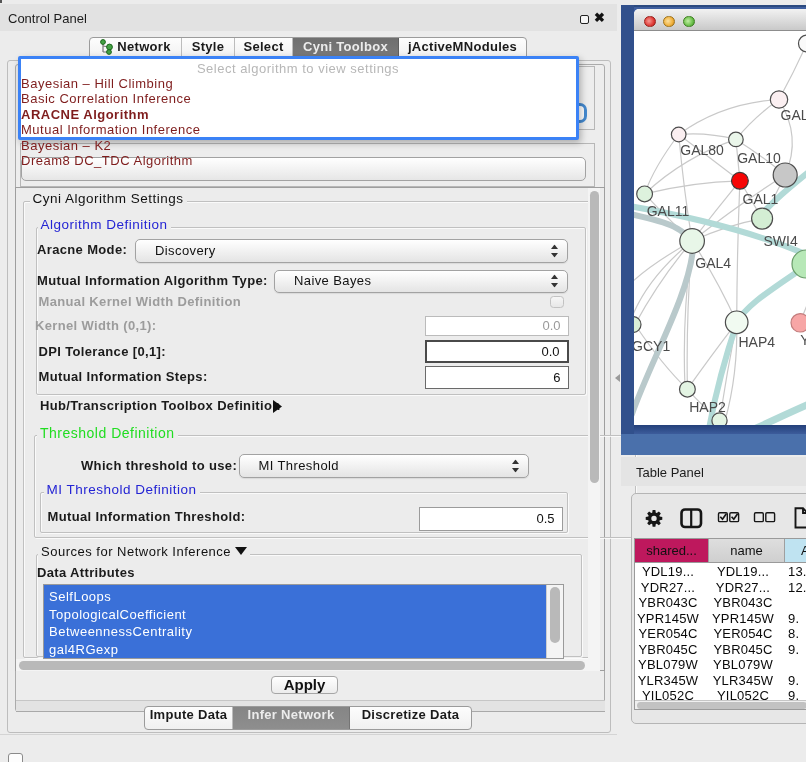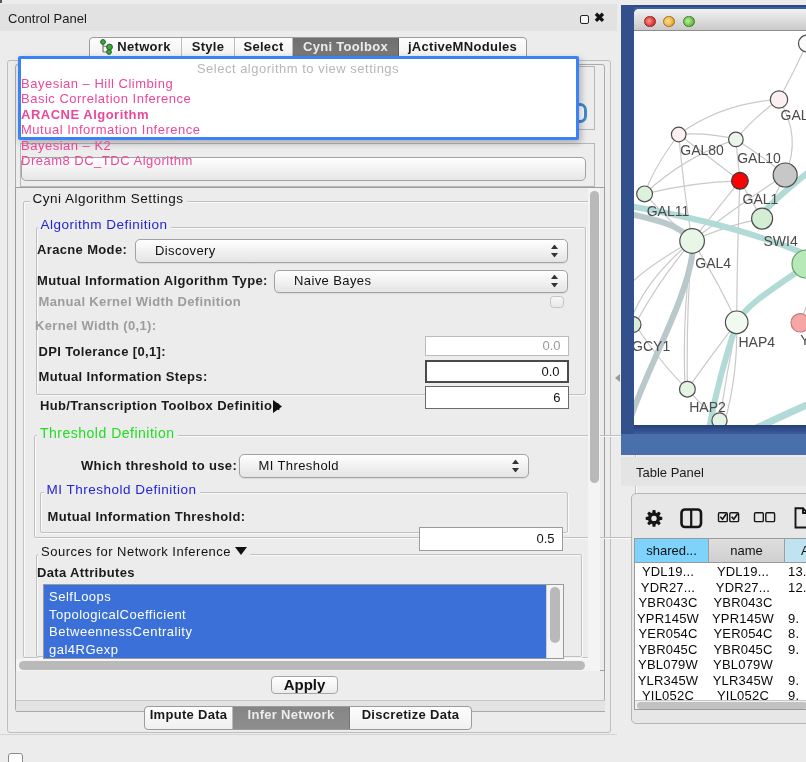--- a/index.html
+++ b/index.html
@@ -31,37 +31,37 @@
 .gtitle { position:absolute; top:-11px; background:#ececec; padding:0 3px; font-size:13.5px; letter-spacing:0.5px; color:#111; white-space:nowrap; }
 .blue { color:#2424d4; }
 .green { color:#21dd21; }
 .lbl { position:absolute; font-size:13px; letter-spacing:0.35px; font-weight:bold; color:#1b1b1b; white-space:nowrap; }
 .lbl.dis { color:#9c9c9c; }
 
 .combo { position:absolute; border:1px solid #a2a2a2; border-radius:5px; background:linear-gradient(#ffffff,#e4e4e4); box-shadow:0 1px 1px rgba(0,0,0,0.08); }
 .combo .ct { position:absolute; left:19px; top:calc(50% - 1px); transform:translateY(-50%); font-size:13px; letter-spacing:0.4px; color:#111; }
 .combo svg { position:absolute; right:8px; top:50%; transform:translateY(-50%); }
 
-.inp { position:absolute; background:#fff; font-size:13px; color:#111; text-align:right; padding-right:7px; display:flex; align-items:center; justify-content:flex-end;margin-top:20px; }
+.inp { position:absolute; background:#fff; font-size:13px; color:#111; text-align:right; padding-right:7px; display:flex; align-items:center; justify-content:flex-end; }
 
 
 #dlist { left:43px; top:584px; width:521px; height:75px; border:1px solid #9a9a9a; background:#fff; overflow:hidden; }
 #dlist .sel-rows { position:absolute; left:0; top:0; width:503px; height:75px; background:#3a70d8; }
 #dlist .li { position:absolute; left:5px; font-size:13px; letter-spacing:0.5px; color:#fff; }
 
 .sbv { position:absolute; background:#f4f4f4; }
 .thumb { position:absolute; background:#b9b9b9; border-radius:5px; }
 
 #botseg .s { padding-bottom:6px; }
 #applybtn { left:271px; top:675.5px; width:67px; height:18px; border:1px solid #a6a6a6; border-radius:4px; background:linear-gradient(#ffffff,#ececec); font-size:15px; font-weight:bold; color:#111; text-align:center; line-height:16px; }
 
 
 #popup { left:17.5px; top:56px; width:561px; height:84px; background:#fff; border:3px solid #3b82f6; border-radius:2px; box-shadow:2px 3px 7px rgba(0,0,0,0.28); z-index:50; }
 #popup .hd { position:absolute; top:3px; width:100%; text-align:center; font-size:13px; letter-spacing:0.5px; color:#b7b7b7; }
-#popup .it { position:absolute; left:0.5px; font-size:13px; letter-spacing:0.5px; color:#ec4899; white-space:nowrap; }
+#popup .it { position:absolute; left:0.5px; font-size:13px; letter-spacing:0.5px; color:#7f1d1d; white-space:nowrap; }
 
 
 #netpanel { left:621px; top:5px; width:185px; height:450px; background:#3f5f9f; }
 #macwin { left:634px; top:9px; width:172px; height:416px; background:#fff; border-radius:5px 5px 0 0; }
 #mactitle { left:0; top:0; width:172px; height:22px; background:linear-gradient(#f2f2f2,#c9c9c9); border-bottom:1px solid #8d8d8d; border-radius:5px 0 0 0; }
 .light { position:absolute; top:6.5px; width:11.5px; height:11.5px; border-radius:50%; }
 
 #tp-title { left:621px; top:457px; width:185px; height:29px; background:#e4e4e4; }
 #tp-title span { position:absolute; left:15px; top:8px; font-size:13px; color:#1c1c1c; }
 #tp-box { left:631px; top:493px; width:185px; height:231px; border:1px solid #b5b5b5; border-radius:5px; background:#e7e7e7; }
@@ -305,21 +305,21 @@
       <rect x="134.8" y="7.8" width="8.8" height="8.8" rx="1.2"></rect>
     </g>
     <g fill="none" stroke="#161616" stroke-width="1.7">
       <path d="M89.3 11.7 L91.5 14.2 L95.3 8.7"></path>
       <path d="M100.6 11.7 L102.8 14.2 L106.6 8.7"></path>
     </g>
     <path d="M164.5 3.2 h7.5 l4.5 4.8 v14.5 h-12 Z M172 3.2 v4.8 h4.5" fill="none" stroke="#161616" stroke-width="1.9"></path>
   </svg>
 
   <div id="tbl" class="abs">
-    <div class="hcell" style="left:0; width:74px; background:#7dd3fc;">shared...</div>
+    <div class="hcell" style="left:0; width:74px; background:#be185d;">shared...</div>
     <div class="hcell" style="left:74px; width:76px; background:linear-gradient(#dedede,#cfcfcf);">name</div>
     <div class="hcell" style="left:150px; width:22px; background:#bfe3f1; text-align:left; padding-left:16px;">A</div>
     <div class="trow" style="top:25px;">
         <span class="tc" style="left:0;width:74px;">YDL19...</span>
         <span class="tc" style="left:74px;width:76px;">YDL19...</span>
         <span class="tc" style="left:153px;width:30px;text-align:left;">13.</span>
       </div>
     <div class="trow" style="top:40.5px;">
         <span class="tc" style="left:0;width:74px;">YDR27...</span>
         <span class="tc" style="left:74px;width:76px;">YDR27...</span>

